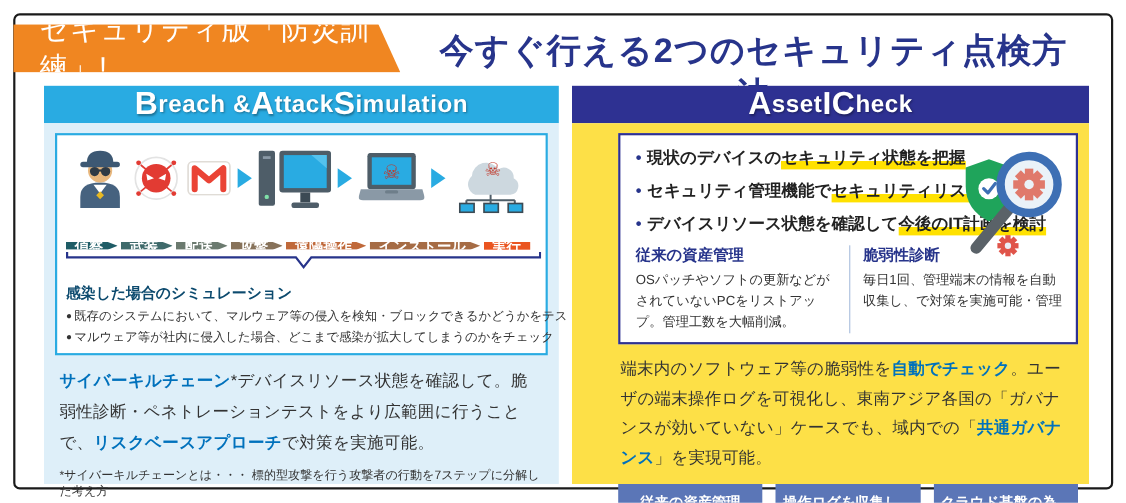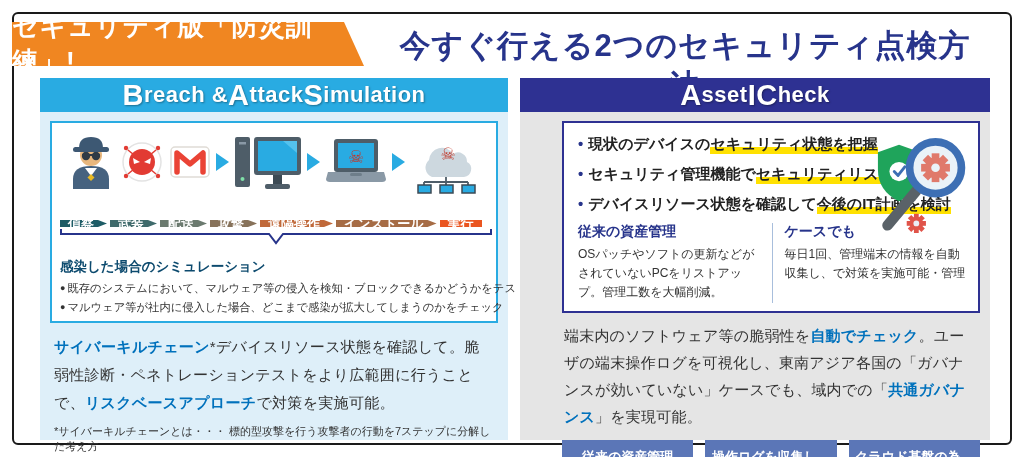--- a/index.html
+++ b/index.html
@@ -4,40 +4,40 @@
 <style>
   * { margin:0; padding:0; box-sizing:border-box; }
   html,body { width:1024px; height:457px; }
   body { font-family:"Liberation Sans","DejaVu Sans",sans-serif; background:#fff; position:relative; }
 
   .frame { position:absolute; left:12px; top:12px; width:1000px; height:433px;
            border:2px solid #1a1a1a; border-radius:6px; background:#fff; }
 
   
   .badge { position:absolute; left:12px; top:22px; width:352px; height:44px;
-           background:#F08621; color:#fff; font-size:26px; font-weight:bold;
-           display:flex; align-items:center; letter-spacing:1px;
+           background:#F08621; color:#fff; font-size:26px; font-weight:normal;
+           display:flex; align-items:center; padding-left:24px; letter-spacing:1px;
            clip-path:polygon(0 0, calc(100% - 20px) 0, 100% 100%, 0 100%); }
   .main-title { position:absolute; left:385px; top:26px; width:600px; height:40px;
            color:#27348B; font-size:31px; font-weight:bold; text-align:center;
            letter-spacing:1px; line-height:40px; }
 
   
   .panel { position:absolute; top:78px; height:362px; }
   .panel.left  { left:40px;  width:468px; }
   .panel.right { left:520px; width:470px; }
   .panel-header { height:34px; display:flex; align-items:center; justify-content:center;
            color:#fff; font-size:22px; font-weight:bold; letter-spacing:.5px;
            text-shadow:1px 1px 2px rgba(0,0,0,.35); }
   .panel-header .cap { font-size:29px; }
   .ph-cyan { background:#29ABE2; }
   .ph-navy { background:#2E3192; }
   .panel-body { height:328px; padding:9px 10px 8px 10px; }
   .pb-cyan { background:#DEEFF9; }
-  .pb-navy { background:#e5e5e5;padding-left:42px; }
+  .pb-navy { background:#fde047;padding-left:42px; }
 
   
   .bas-box { background:#fff; border:2px solid #29ABE2; padding:6px 8px 5px 8px; }
   .icon-row { display:flex; align-items:center; justify-content:center; gap:6px; height:66px; }
   .arrow { width:0; height:0; border-top:9px solid transparent; border-bottom:9px solid transparent;
            border-left:13px solid #29ABE2; flex:0 0 auto; }
   .steps-row { display:flex; gap:3px; margin-top:5px; height:27px; }
   .step { color:#fff; font-size:13px; font-weight:bold; display:flex; align-items:center;
           padding:0 13px 0 8px; white-space:nowrap;
           clip-path:polygon(0 0, calc(100% - 9px) 0, 100% 50%, calc(100% - 9px) 100%, 0 100%);margin-top:20px; }
@@ -236,21 +236,21 @@
         <div class="li"><span class="dot">•</span><span>セキュリティ管理機能で</span><span class="hl">セキュリティリスクを削減</span></div>
         <div class="li"><span class="dot">•</span><span>デバイスリソース状態を確認して</span><span class="hl">今後のIT計画を検討</span></div>
       </div>
 
       <div class="aic-cols">
         <div class="aic-col">
           <div class="col-title">従来の資産管理</div>
           <div class="col-body">OSパッチやソフトの更新などがされていないPCをリストアップ。管理工数を大幅削減。</div>
         </div>
         <div class="aic-col">
-          <div class="col-title">ケースでも</div>
+          <div class="col-title">脆弱性診断</div>
           <div class="col-body">毎日1回、管理端末の情報を自動収集し、で対策を実施可能・管理</div>
         </div>
       </div>
     </div>
 
     <div class="aic-paragraph">
       <span>端末内のソフトウェア等の脆弱性を</span><span class="blue-strong">自動でチェック</span><span>。ユーザの端末操作ログを可視化し、東南アジア各国の「ガバナンスが効いていない」ケースでも、域内での「</span><span class="blue-strong">共通ガバナンス</span><span>」を実現可能。</span>
     </div>
 
     <div class="benefit-row">

